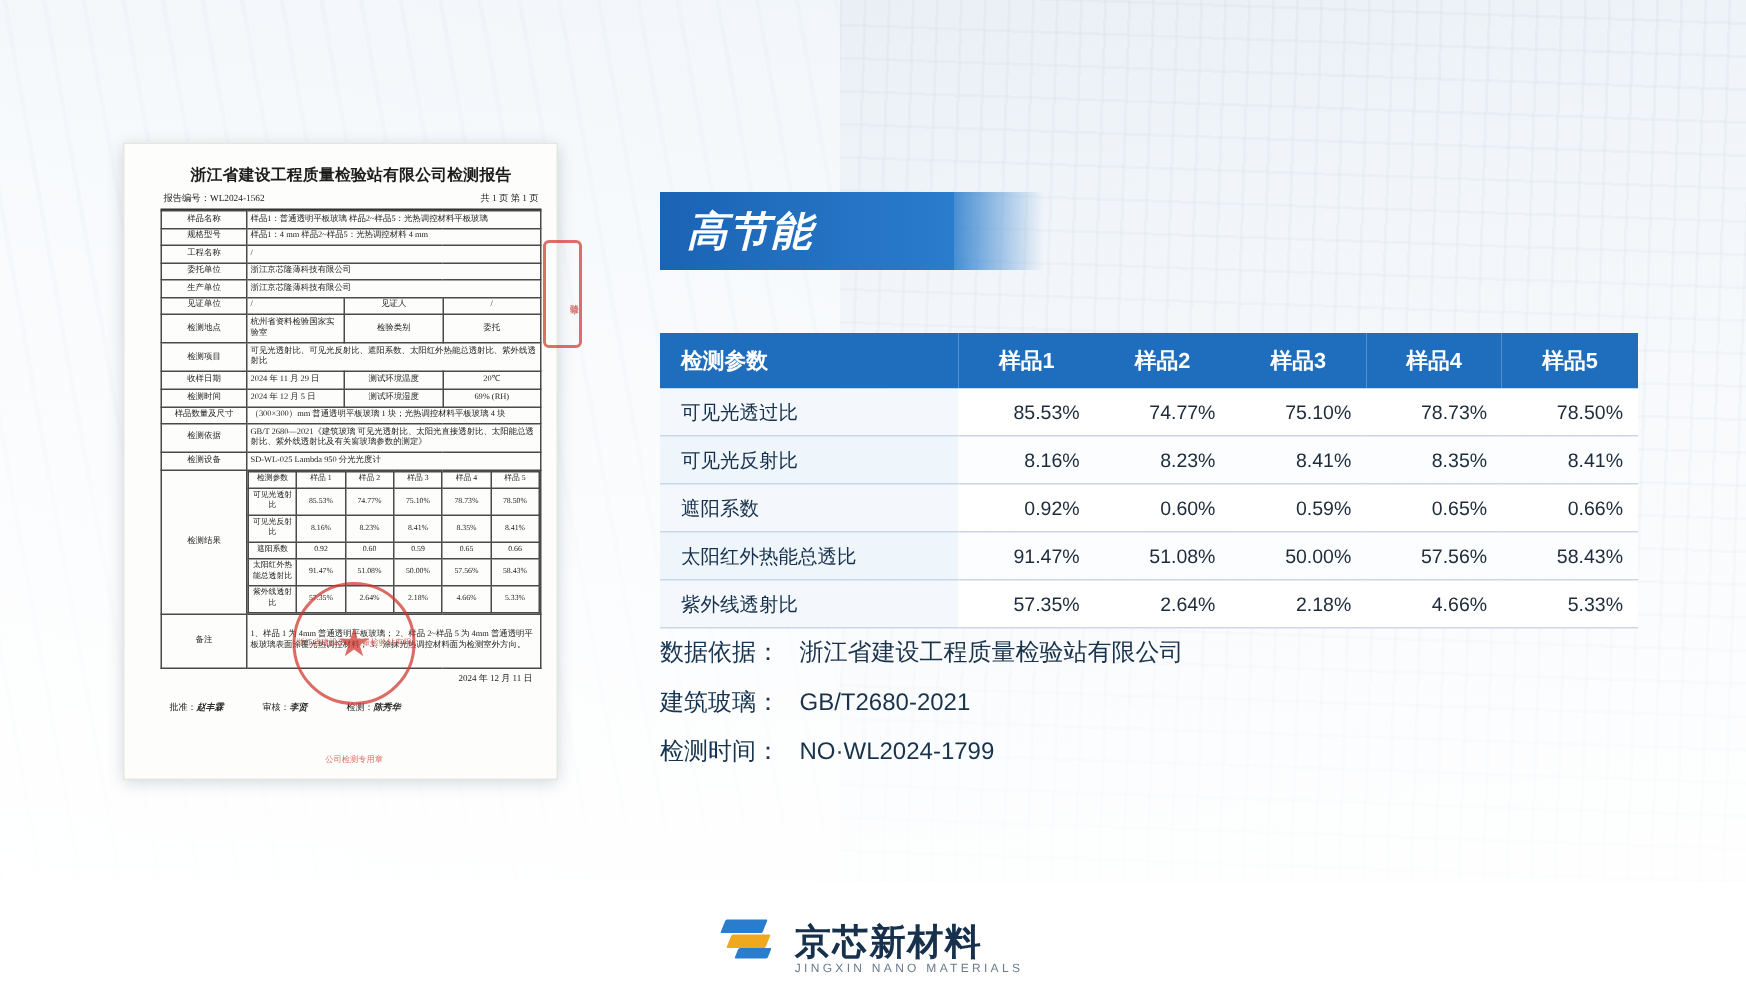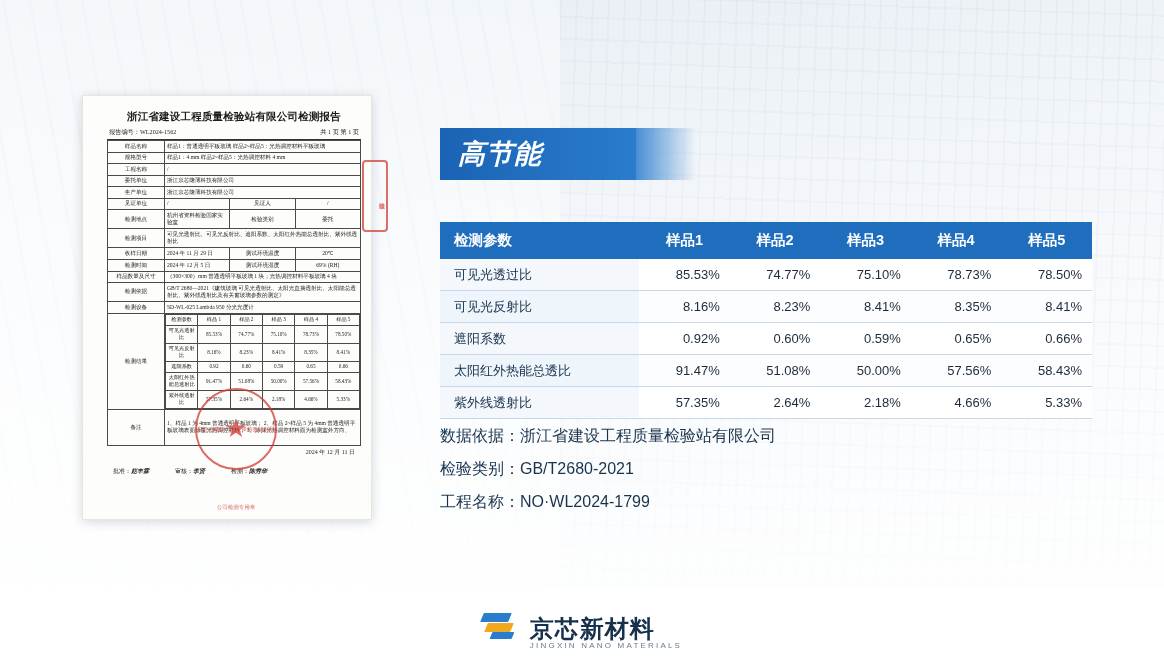--- a/index.html
+++ b/index.html
@@ -212,21 +212,21 @@
   .notes {
     position: absolute;
     left: 440px; top: 420px;
     width: 660px;
     color: #1b3a57;
     font-size: 16px;
     line-height: 2.05;
   }
   .notes .row { white-space: nowrap; }
   .notes .key { color: #16334f; }
-  .notes .val { color: #19334c; }
+  .notes .val { color: #19334c; margin-left: 13px; }
 
   
   .footer {
     position: absolute;
     left: 0; bottom: 0;
     width: 1164px; height: 70px;
     display: flex;
     align-items: center;
     justify-content: center;
     gap: 10px;
@@ -497,24 +497,24 @@
         <td>5.33%</td>
       </tr>
     </tbody>
   </table>
 
   <div class="notes">
     <div class="row">
       <span class="key">数据依据：</span><span class="val">浙江省建设工程质量检验站有限公司</span>
     </div>
     <div class="row">
-      <span class="key">检验类别：</span><span class="val">GB/T2680-2021</span>
+      <span class="key">建筑玻璃：</span><span class="val">GB/T2680-2021</span>
     </div>
     <div class="row">
-      <span class="key">工程名称：</span><span class="val">NO·WL2024-1799</span>
+      <span class="key">检测时间：</span><span class="val">NO·WL2024-1799</span>
     </div>
   </div>
 
   <div class="footer">
     <div class="logo-mark">
       <div class="b1"></div>
       <div class="b2"></div>
       <div class="b3"></div>
     </div>
     <div class="logo-text">

